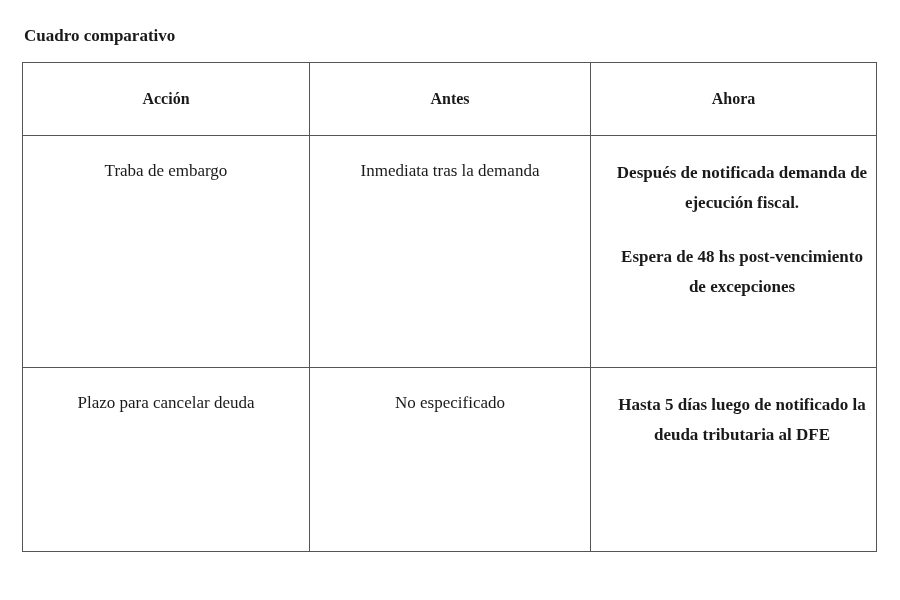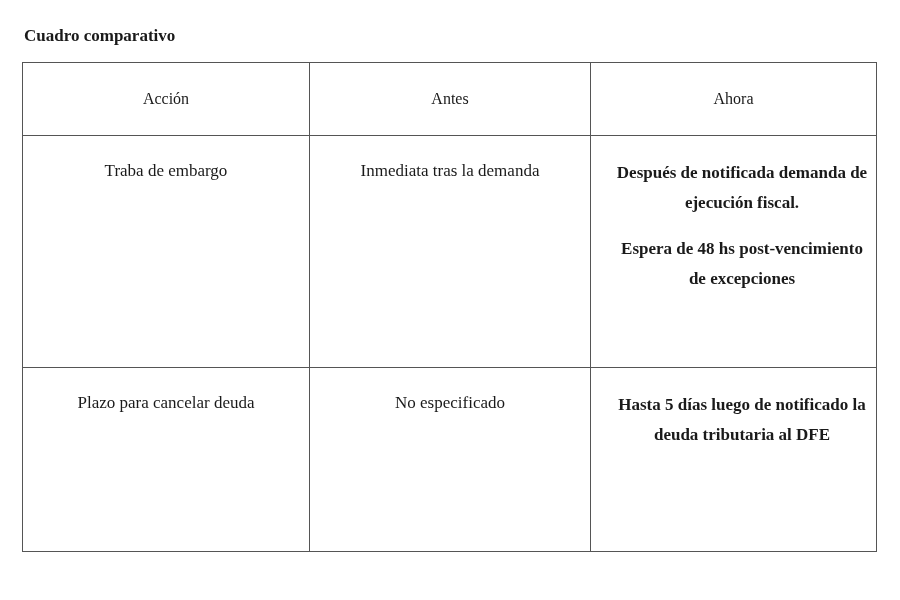--- a/index.html
+++ b/index.html
@@ -37,32 +37,32 @@
   table.compare td {
     border: 1.5px solid #555;
     text-align: center;
     vertical-align: top;
     font-size: 17px;
     line-height: 30px;
   }
   table.compare th {
     height: 70px;
     vertical-align: middle;
-    font-weight: normal;
+    font-weight: bold;
     font-size: 16px;
   }
   col.c1 { width: 287px; }
   col.c2 { width: 281px; }
   col.c3 { width: 286px; }
   td.plain { padding-top: 20px; margin-left: 12px; }
   td.bold { font-weight: bold; padding-top: 22px; padding-left: 23px; padding-right: 6px; }
   tr.r1 td { height: 208px; }
   tr.r2 td { height: 155px; }
   tr.r3 td { height: 160px; }
-  .para + .para { margin-top: 16px; }
+  .para + .para { margin-top: 24px; }
   .para { margin: 0; }
 </style>
 </head>
 <body>
 
 <div class="page">
   <h1 class="doc-title">Cuadro comparativo</h1>
 
   <table class="compare">
     <colgroup>

